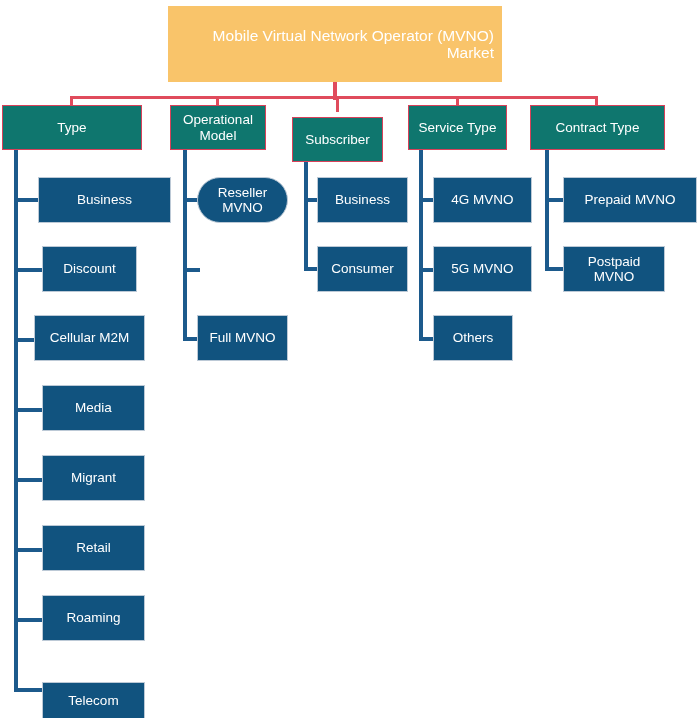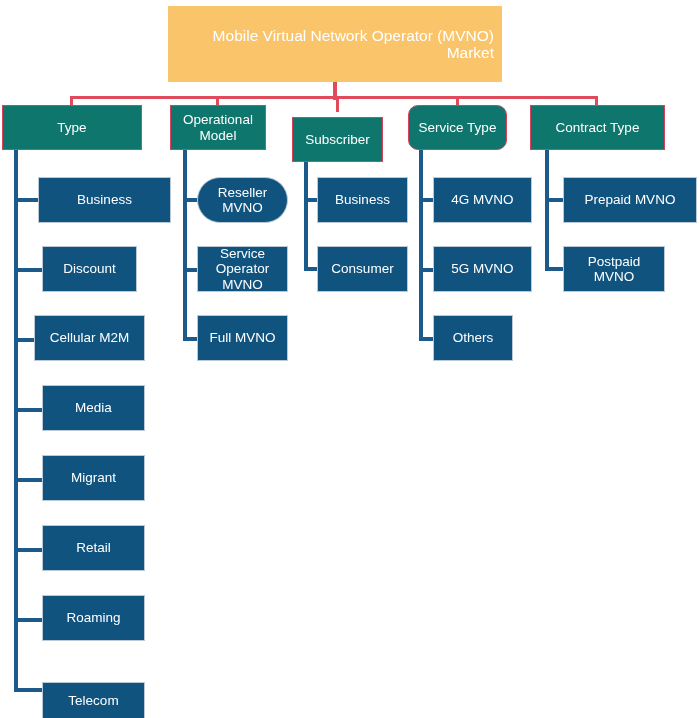--- a/index.html
+++ b/index.html
@@ -79,21 +79,21 @@
   <div class="conn conn-red vline" style="left:336px; top:96px; height:16px;"></div>
   <div class="conn conn-red vline" style="left:456px; top:96px; height:16px;"></div>
   <div class="conn conn-red vline" style="left:595px; top:96px; height:16px;"></div>
 
   <div class="node node-cat" style="left:2px; top:105px; width:140px; height:45px;">Type</div>
 
   <div class="node node-cat" style="left:170px; top:105px; width:96px; height:45px;">Operational Model</div>
 
   <div class="node node-cat" style="left:292px; top:105px; width:91px; height:45px;margin-top:12px;">Subscriber</div>
 
-  <div class="node node-cat" style="left:408px; top:105px; width:99px; height:45px;border-radius:10px;">Service Type</div>
+  <div class="node node-cat" style="left:408px; top:105px; width:99px; height:45px;">Service Type</div>
 
   <div class="node node-cat" style="left:530px; top:105px; width:135px; height:45px;">Contract Type</div>
 
   <div class="conn conn-blue vline-b" style="left:14px; top:150px; height:541px;"></div>
 
   <div class="conn conn-blue hline-b" style="left:14px; top:198px; width:24px;"></div>
   <div class="conn conn-blue hline-b" style="left:14px; top:268px; width:28px;"></div>
   <div class="conn conn-blue hline-b" style="left:14px; top:338px; width:20px;"></div>
   <div class="conn conn-blue hline-b" style="left:14px; top:408px; width:28px;"></div>
   <div class="conn conn-blue hline-b" style="left:14px; top:478px; width:28px;"></div>
@@ -110,21 +110,20 @@
   <div class="node node-leaf" style="left:42px; top:595px; width:103px; height:46px;">Roaming</div>
   <div class="node node-leaf" style="left:42px; top:682px; width:103px; height:38px;">Telecom</div>
 
   <div class="conn conn-blue vline-b" style="left:183px; top:150px; height:190px;"></div>
 
   <div class="conn conn-blue hline-b" style="left:183px; top:198px; width:17px;"></div>
   <div class="conn conn-blue hline-b" style="left:183px; top:268px; width:17px;"></div>
   <div class="conn conn-blue hline-b" style="left:183px; top:337px; width:17px;"></div>
 
   <div class="node node-leaf" style="left:197px; top:177px; width:91px; height:46px;border-radius:23px;">Reseller MVNO</div>
-  <div class="node node-leaf" style="left:197px; top:246px; width:91px; height:46px;">Service Operator MVNO</div>
   <div class="node node-leaf" style="left:197px; top:315px; width:91px; height:46px;">Full MVNO</div>
 
   <div class="conn conn-blue vline-b" style="left:304px; top:150px; height:120px;"></div>
 
   <div class="conn conn-blue hline-b" style="left:304px; top:198px; width:16px;"></div>
   <div class="conn conn-blue hline-b" style="left:304px; top:267px; width:16px;"></div>
 
   <div class="node node-leaf" style="left:317px; top:177px; width:91px; height:46px;">Business</div>
   <div class="node node-leaf" style="left:317px; top:246px; width:91px; height:46px;">Consumer</div>
 

